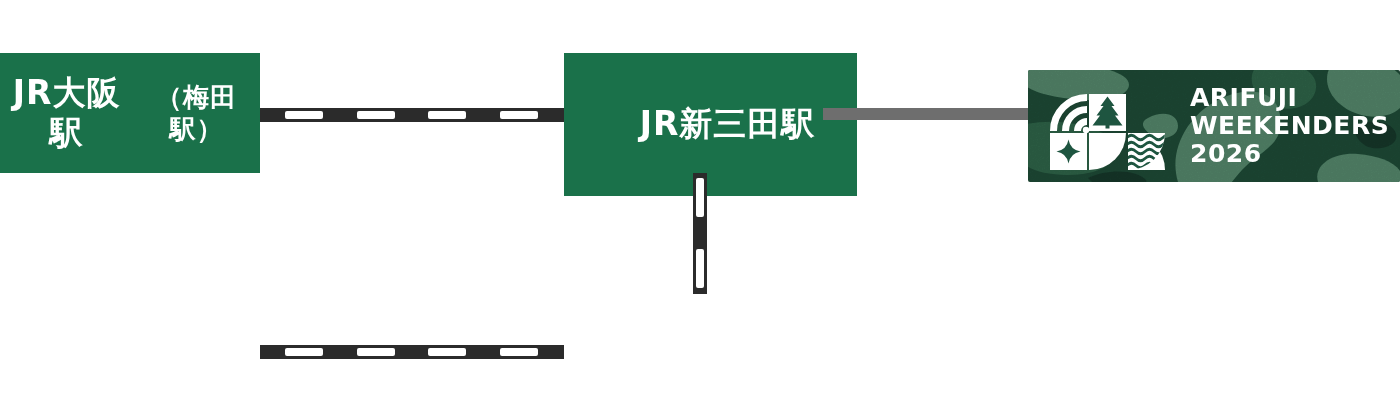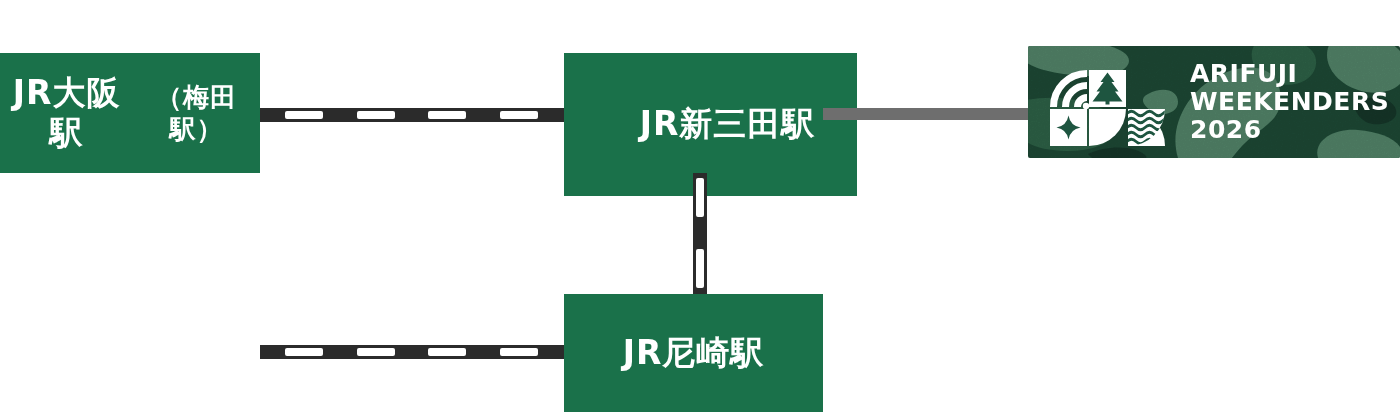--- a/index.html
+++ b/index.html
@@ -24,41 +24,38 @@
   .rail{position:absolute;background:#2b2b2b;}
   .rail-h1{left:260px;top:108px;width:304px;height:14px;}
   .rail-h2{left:260px;top:345px;width:304px;height:14px;}
   .rail-v{left:693px;top:173px;width:14px;height:121px;}
   .dash{position:absolute;background:#ffffff;border-radius:2px;}
   .dash-h{top:3px;width:38px;height:8px;}
   .dash-v{left:3px;width:8px;height:39px;}
   
   .connector{position:absolute;left:823px;top:108px;width:205px;height:12px;background:#6e6e6e;}
   
-  .logo{position:absolute;left:1028px;top:46px;width:372px;height:112px;}
+  .logo{position:absolute;left:1028px;top:70px;width:372px;height:112px;}
   .logo svg{display:block;}
 </style>
 </head>
 <body>
 
 <div class="stage">
 
   <div class="station box-osaka">
     <div class="st-main">JR大阪駅</div>
     <div class="st-sub">（梅田駅）</div>
   </div>
 
   <div class="station box-shinsanda">
     <div class="st-main">JR新三田駅</div>
   </div>
 
 
-  <div class="station box-amagasaki">
-    <div class="st-main">JR尼崎駅</div>
-  </div>
 
   <div class="rail rail-h1">
     <div class="dash dash-h" style="left:25px"></div>
     <div class="dash dash-h" style="left:97px"></div>
     <div class="dash dash-h" style="left:168px"></div>
     <div class="dash dash-h" style="left:240px"></div>
   </div>
 
   <div class="rail rail-h2">
     <div class="dash dash-h" style="left:25px"></div>

